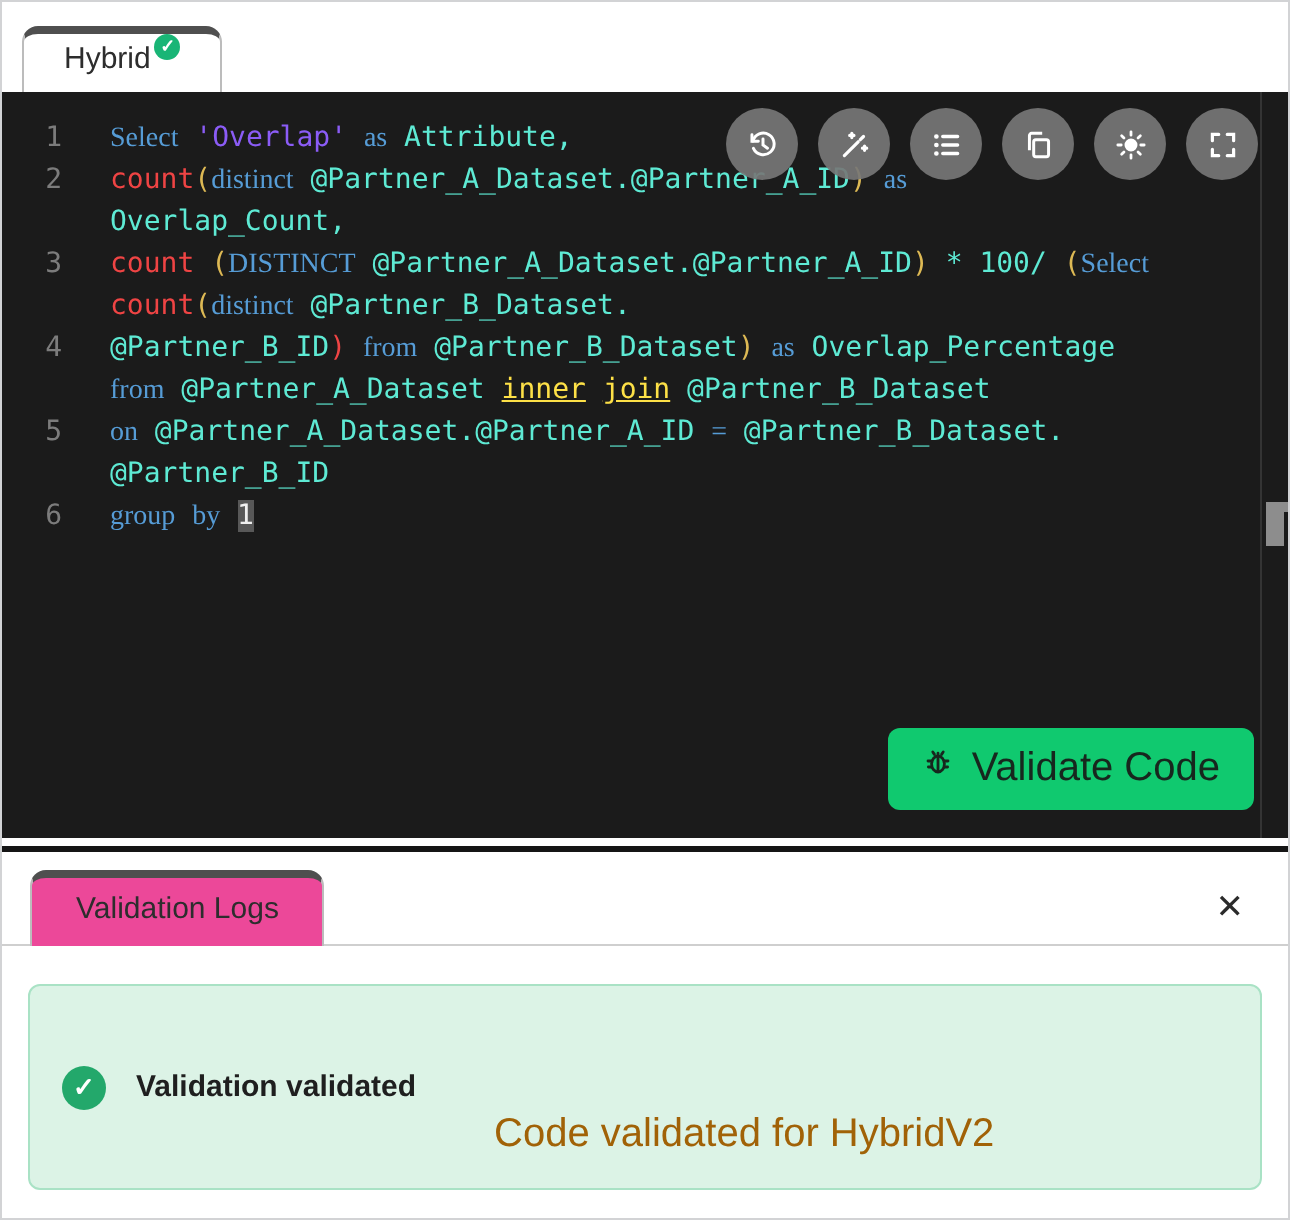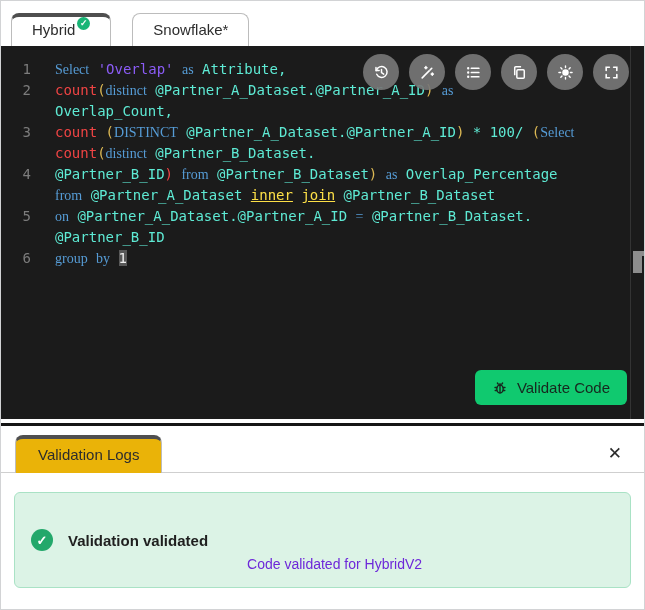--- a/index.html
+++ b/index.html
@@ -45,65 +45,62 @@
     width:36px;height:36px;border-radius:50%;background:rgba(118,118,118,0.92);
     border:none;display:flex;align-items:center;justify-content:center;cursor:pointer;padding:0;
   }
   .tool-btn svg{display:block;}
 
   .scroll-track{position:absolute;top:0;bottom:0;right:13px;width:1px;background:#343434;}
   .scroll-thumb{position:absolute;right:2px;top:205px;width:9px;height:22px;background:#8d8d8d;}
   .scroll-thumb:before{content:"";position:absolute;top:0;left:0;width:14px;height:5px;background:#8d8d8d;right:0;}
 
   .validate-btn{
-    position:absolute;right:17px;bottom:14px;display:flex;align-items:center;gap:9px;
+    position:absolute;right:17px;bottom:14px;display:flex;align-items:flex-start;gap:9px;
     background:#10c96f;color:#17271e;border:none;border-radius:6px;
-    padding:9px 17px;font-size:15px;font-family:"Liberation Sans", sans-serif;cursor:pointer;margin-left:16px;
+    padding:9px 17px;font-size:20px;font-family:"Liberation Sans", sans-serif;cursor:pointer;margin-left:16px;
   }
 
   .editor-divider{height:3px;background:#151515;margin-top:4px;}
 
   
   .logs-header{
     position:relative;display:flex;align-items:flex-end;justify-content:space-between;
     padding:9px 0 0 14px;border-bottom:1px solid #cfcfcf;background:#fff;
   }
   .logs-tab{
-    background:#eab308;border:1px solid #bcbcbc;border-bottom:none;border-top:4px solid #4f4f4f;
+    background:#ec4899;border:1px solid #bcbcbc;border-bottom:none;border-top:4px solid #4f4f4f;
     border-radius:8px 8px 0 0;padding:7px 22px 9px 22px;font-size:15px;color:#2d2d2d;
     margin-bottom:-1px;position:relative;z-index:2;cursor:pointer;line-height:1.2;
   }
   .logs-close{
     background:none;border:none;font-size:17px;color:#2b2b2b;cursor:pointer;
     padding:0;margin:0 22px 10px 0;line-height:1;
   }
 
   .alert{
     margin:19px 13px 0 13px;background:#dcf3e6;border:1px solid #a9e2c5;border-radius:6px;
     padding:15px 16px;display:flex;align-items:center;gap:15px;
   }
   .alert-check{
     width:22px;height:22px;border-radius:50%;background:#23a86b;color:#fff;
     display:flex;align-items:center;justify-content:center;font-size:13px;font-weight:bold;flex:0 0 22px;
   }
   .alert-title{font-size:15px;font-weight:bold;color:#1f1f1f;}
-  .alert-msg{font-size:14px;color:#6d28d9;margin-left:24px;margin-top:48px;}
+  .alert-msg{font-size:20px;color:#a16207;margin-left:24px;margin-top:48px;}
 </style>
 </head>
 <body>
 
 <div class="page">
 
   <div class="tabbar">
     <div class="tab active">
       <span>Hybrid</span>
       <span class="tab-badge">✓</span>
-    </div>
-    <div class="tab">
-      <span>Snowflake*</span>
     </div>
   </div>
 
   <div class="editor">
     <div class="code-area"><div class="code-row"><span class="gutter">1</span><span class="code-text"><span class="tok-kw">Select</span><span class="tok-pl"> </span><span class="tok-str">'Overlap'</span><span class="tok-pl"> </span><span class="tok-kw">as</span><span class="tok-pl"> Attribute,</span></span></div><div class="code-row"><span class="gutter">2</span><span class="code-text"><span class="tok-fn">count</span><span class="tok-par">(</span><span class="tok-kw">distinct</span><span class="tok-pl"> @Partner_A_Dataset.@Partner_A_ID</span><span class="tok-par">)</span><span class="tok-pl"> </span><span class="tok-kw">as</span></span></div><div class="code-row"><span class="gutter"></span><span class="code-text"><span class="tok-pl">Overlap_Count,</span></span></div><div class="code-row"><span class="gutter">3</span><span class="code-text"><span class="tok-fn">count</span><span class="tok-pl"> </span><span class="tok-par">(</span><span class="tok-kw">DISTINCT</span><span class="tok-pl"> @Partner_A_Dataset.@Partner_A_ID</span><span class="tok-par">)</span><span class="tok-pl"> * 100/ </span><span class="tok-par">(</span><span class="tok-kw">Select</span></span></div><div class="code-row"><span class="gutter"></span><span class="code-text"><span class="tok-fn">count</span><span class="tok-par">(</span><span class="tok-kw">distinct</span><span class="tok-pl"> @Partner_B_Dataset.</span></span></div><div class="code-row"><span class="gutter">4</span><span class="code-text"><span class="tok-pl">@Partner_B_ID</span><span class="tok-fn">)</span><span class="tok-pl"> </span><span class="tok-kw">from</span><span class="tok-pl"> @Partner_B_Dataset</span><span class="tok-par">)</span><span class="tok-pl"> </span><span class="tok-kw">as</span><span class="tok-pl"> Overlap_Percentage</span></span></div><div class="code-row"><span class="gutter"></span><span class="code-text"><span class="tok-kw">from</span><span class="tok-pl"> @Partner_A_Dataset </span><span class="tok-muted">inner</span><span class="tok-pl"> </span><span class="tok-muted">join</span><span class="tok-pl"> @Partner_B_Dataset</span></span></div><div class="code-row"><span class="gutter">5</span><span class="code-text"><span class="tok-kw">on</span><span class="tok-pl"> @Partner_A_Dataset.@Partner_A_ID </span><span class="tok-kw">=</span><span class="tok-pl"> @Partner_B_Dataset.</span></span></div><div class="code-row"><span class="gutter"></span><span class="code-text"><span class="tok-pl">@Partner_B_ID</span></span></div><div class="code-row"><span class="gutter">6</span><span class="code-text"><span class="tok-kw">group</span><span class="tok-pl"> </span><span class="tok-kw">by</span><span class="tok-pl"> </span><span class="tok-hl">1</span></span></div></div>
 
     <div class="editor-toolbar">
       <button class="tool-btn">
         <svg width="17" height="17" viewBox="0 0 16 16" fill="none" stroke="#fff" stroke-width="1.4" stroke-linecap="round">
           <path d="M2.8 3.2v3h3"></path>

